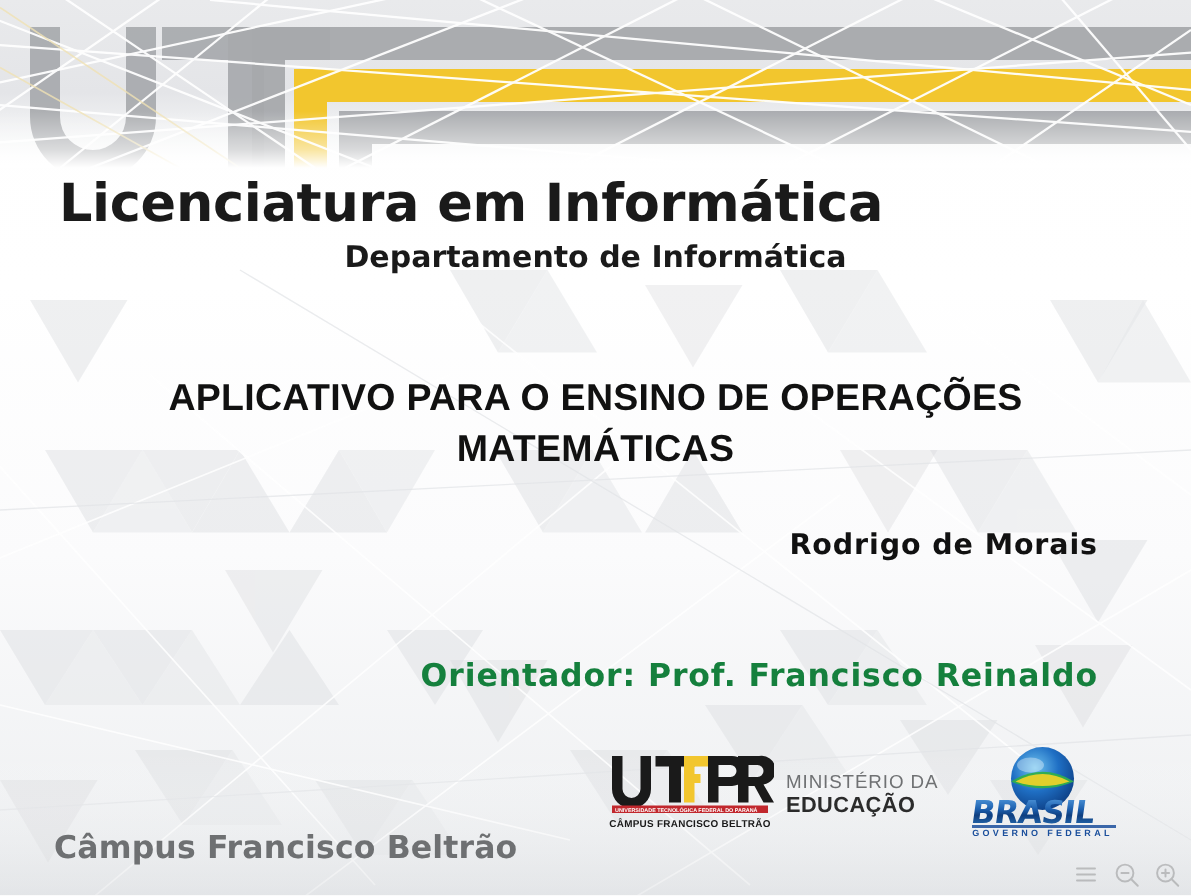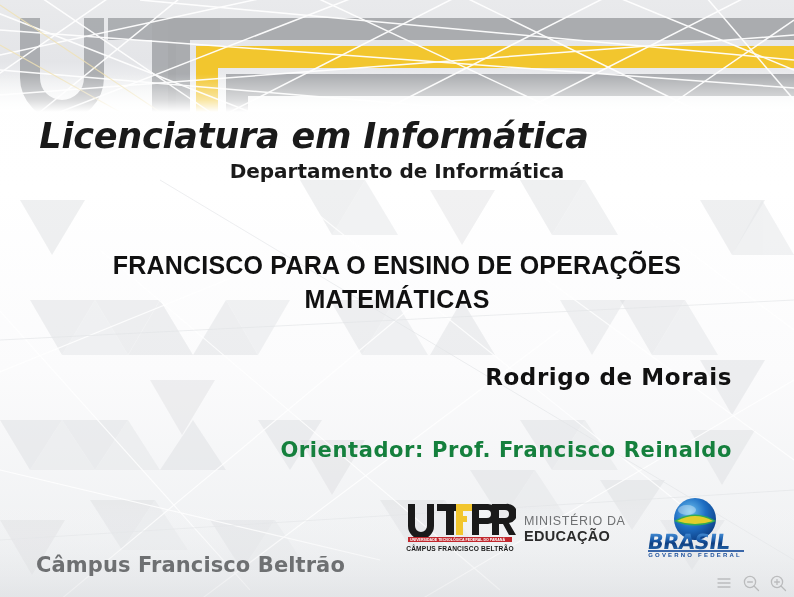--- a/index.html
+++ b/index.html
@@ -48,21 +48,20 @@
     position: absolute;
     top: 118px;
     left: 0;
     width: 628px;
     text-align: center;
     font-size: 35px;
     font-weight: bold;
     color: #1a1a1a;
     letter-spacing: -0.2px;
     line-height: 1.06;
-    font-style: italic;
   }
   .dept-sub {
     position: absolute;
     top: 160px;
     left: 0;
     width: 794px;
     text-align: center;
     font-size: 20px;
     font-weight: bold;
     color: #1a1a1a;
@@ -78,23 +77,23 @@
     font-size: 25px;
     font-weight: bold;
     color: #111111;
     line-height: 1.34;
     letter-spacing: 0.2px;
     font-family: "Liberation Sans", "DejaVu Sans", sans-serif;
   }
 
   .author {
     position: absolute;
-    top: 364px;
+    top: 352px;
     right: 62px;
-    font-size: 23px;
+    font-size: 19px;
     font-weight: bold;
     color: #111111;
     letter-spacing: 0.6px;
   }
 
   .advisor {
     position: absolute;
     top: 438px;
     right: 62px;
     font-size: 21px;
@@ -297,21 +296,21 @@
       <rect x="0" y="74" width="794" height="38" fill="url(#fadeOut)"></rect>
     </g>
   </svg>
 
   <div class="content">
 
     <div class="dept-title">Licenciatura em Informática</div>
 
     <div class="dept-sub">Departamento de Informática</div>
 
-    <div class="main-title">FRANCISCO PARA O ENSINO DE OPERAÇÕES MATEMÁTICAS</div>
+    <div class="main-title">APLICATIVO PARA O ENSINO DE OPERAÇÕES MATEMÁTICAS</div>
 
     <div class="author">Rodrigo de Morais</div>
 
     <div class="advisor">Orientador: Prof. Francisco Reinaldo</div>
 
     <div class="campus-footer">Câmpus Francisco Beltrão</div>
   </div>
 
   <div class="logo-row">
 

